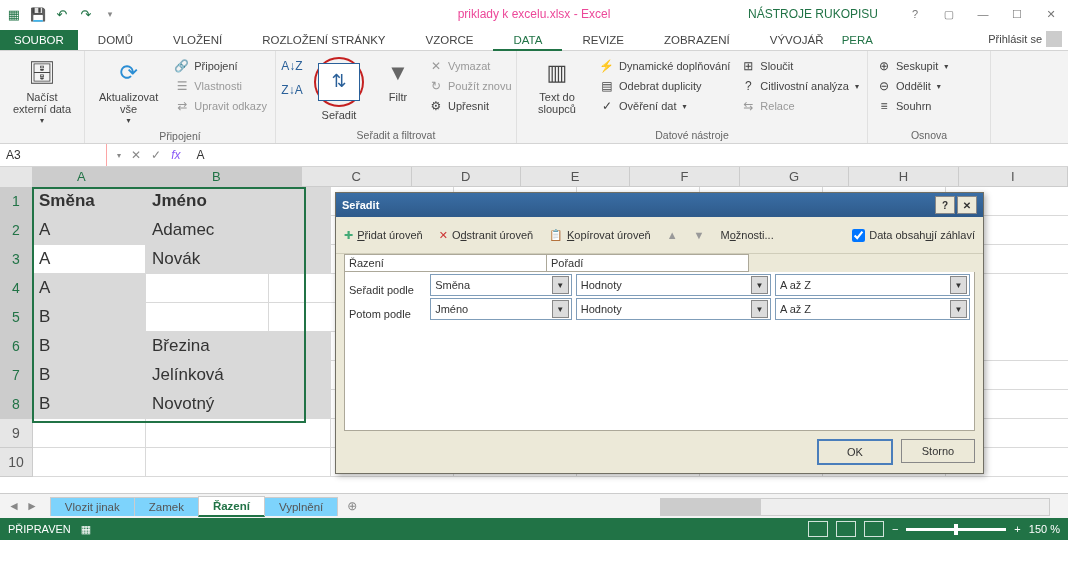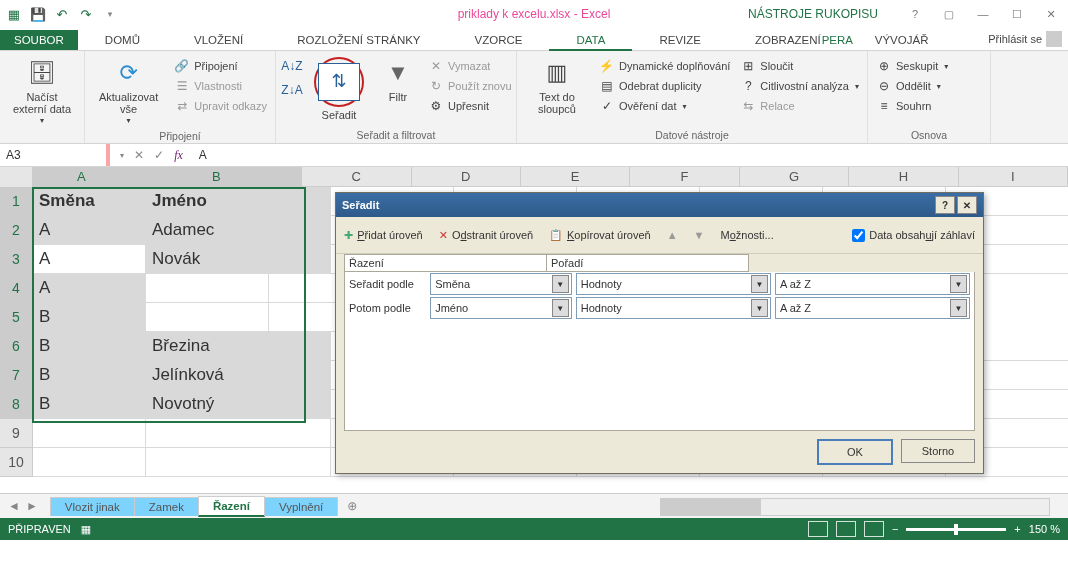--- a/index.html
+++ b/index.html
@@ -4,42 +4,42 @@
 <style>
 html,body{margin:0;padding:0;font-family:"Segoe UI",Tahoma,sans-serif;font-size:12px;color:#333;background:#fff;width:1068px;height:565px;overflow:hidden}
 .titlebar{height:28px;background:#fff;display:flex;align-items:center;position:relative}
 .qat{display:flex;align-items:center;gap:4px;padding-left:4px}
 .qat-icon{width:20px;height:20px;display:flex;align-items:center;justify-content:center;font-size:13px;color:#217346}
 .title-center{position:absolute;left:50%;transform:translateX(-50%);color:#ec4899;font-size:12px}
 .title-right{position:absolute;right:140px;color:#217346;font-size:12px;text-align:left;width:180px}
 .win-controls{position:absolute;right:0;display:flex}
 .win-btn{width:34px;height:22px;display:flex;align-items:center;justify-content:center;color:#777;font-size:11px}
 .tabs{height:22px;display:flex;align-items:flex-end;border-bottom:1px solid #d4d4d4;position:relative}
-.tab{padding:3px 27px 4px;font-size:11.5px;color:#444;position:relative}
+.tab{padding:3px 20px 4px;font-size:11.5px;color:#444;position:relative}
 .tab.file{background:#217346;color:#fff;padding:4px 14px}
 .tab.active{color:#217346}
 .tab.active::after{content:"";position:absolute;bottom:-1px;left:0;right:0;height:2px;background:#217346}
-.tab.context{position:absolute;right:188px;color:#217346}
+.tab.context{position:absolute;right:175px;color:#217346}
 .signin{position:absolute;right:6px;top:3px;color:#444;font-size:11px;display:flex;align-items:center;gap:4px}
 .signin-avatar{width:16px;height:16px;background:#ccc}
 .ribbon{height:92px;background:#f3f3f3;border-bottom:1px solid #d4d4d4;display:flex}
 .rgroup{border-right:1px solid #e0e0e0;padding:2px 6px 0;display:flex;flex-direction:column;justify-content:space-between}
 .rgroup-body{display:flex;align-items:flex-start;gap:6px;flex:1}
 .rgroup-label{text-align:center;font-size:10.5px;color:#666;padding-bottom:2px}
 .big-btn{display:flex;flex-direction:column;align-items:center;justify-content:flex-start;padding:4px 6px;gap:2px;font-size:11px;color:#444;text-align:center;line-height:1.1}
 .big-btn .bi{width:32px;height:32px;display:flex;align-items:center;justify-content:center;font-size:22px}
 .small-btn{display:flex;align-items:center;gap:4px;font-size:11px;color:#444;padding:1px 2px;white-space:nowrap}
 .small-btn.gray{color:#999}
 .si{width:16px;height:16px;display:flex;align-items:center;justify-content:center;font-size:12px}
 .vstack{display:flex;flex-direction:column;gap:2px}
 .sort-circle{border:2px solid #c52020;border-radius:50%;width:46px;height:46px;display:flex;align-items:center;justify-content:center;position:relative}
 .namebox-row{height:22px;background:#fff;border-bottom:1px solid #d4d4d4;display:flex;align-items:center}
-.namebox{width:100px;border-right:4px solid #fca5a5;padding-left:6px;font-size:12px;height:100%;display:flex;align-items:center}
+.namebox{width:100px;border-right:1px solid #fca5a5;padding-left:6px;font-size:12px;height:100%;display:flex;align-items:center}
 .fx-icons{display:flex;align-items:center;gap:10px;padding:0 10px;color:#888}
-.fx-label{font-style:italic;font-family:Liberation Serif, serif;color:#701a75}
+.fx-label{font-style:italic;font-family:Liberation Sans, sans-serif;color:#8b5cf6}
 .formula{flex:1;padding-left:6px;font-size:12px}
 .grid-area{position:relative;height:326px;background:#fff;overflow:hidden}
 .colheads{display:flex;height:20px;margin-left:32px}
 .colhead{background:#e6e6e6;border-right:1px solid #ccc;border-bottom:1px solid #ccc;display:flex;align-items:center;justify-content:center;font-size:13px;color:#555}
 .colhead.sel{background:#ccc;color:#217346;font-weight:400}
 .corner{position:absolute;left:0;top:0;width:32px;height:20px;background:#e6e6e6;border-right:1px solid #ccc;border-bottom:1px solid #ccc}
 .rows{position:absolute;left:0;top:20px}
 .row{display:flex;height:29px}
 .rowhead{width:32px;background:#e6e6e6;border-right:1px solid #ccc;border-bottom:1px solid #ccc;display:flex;align-items:center;justify-content:center;font-size:14px;color:#555}
 .rowhead.sel{background:#ccc;color:#217346}
@@ -54,21 +54,21 @@
 .dlg-closebtn{width:18px;height:16px;background:#ece9d8;border:1px solid #888;display:flex;align-items:center;justify-content:center;font-size:10px;color:#333}
 .dlg-toolbar{height:28px;display:flex;align-items:center;padding:4px 8px;gap:16px;border-bottom:1px solid #d0cdba}
 .dlg-btn{display:flex;align-items:center;gap:4px;color:#333}
 .dlg-btn u{text-decoration:underline}
 .dlg-check{display:flex;align-items:center;gap:4px;margin-left:auto}
 .dlg-check input{margin:0}
 .dlg-gridhead{display:flex;padding:0 8px;height:18px}
 .dlg-gridhead div{background:#fff;border:1px solid #aca899;border-right:none;padding:2px 4px;font-size:11px}
 .dlg-gridhead div:last-child{border-right:1px solid #aca899}
 .dlg-gridbody{background:#fff;margin:0 8px;border:1px solid #aca899;border-top:none;height:158px}
-.dlg-row{display:flex;height:24px;align-items:center}
+.dlg-row{display:flex;height:24px;align-items:flex-end}
 .dlg-row-label{width:82px;padding-left:4px}
 .dlg-select{border:1px solid #7f9db9;background:#fff;height:20px;display:flex;align-items:center;justify-content:space-between;padding:0 2px 0 4px;margin-right:4px}
 .dlg-arrow{width:15px;height:16px;background:#dcdcdc;border:1px solid #888;display:flex;align-items:center;justify-content:center;font-size:8px}
 .dlg-footer{position:absolute;bottom:8px;right:8px;display:flex;gap:8px}
 .dlg-footbtn{width:72px;height:22px;border:1px solid #888;background:#ece9d8;display:flex;align-items:center;justify-content:center}
 .dlg-footbtn.ok{border:2px solid #4a7ebb}
 .sheettabs{height:24px;background:#f3f3f3;border-top:1px solid #ccc;display:flex;align-items:center;padding-left:8px;gap:0;position:relative}
 .st-nav{display:flex;gap:6px;color:#888;padding-right:12px}
 .sheet-tab{padding:3px 14px;border:1px solid #ccc;border-bottom:none;background:#7dd3fc;font-size:11.5px;color:#555;margin-right:-1px}
 .sheet-tab.active{background:#fff;border-bottom:2px solid #217346;color:#217346;font-weight:bold}

